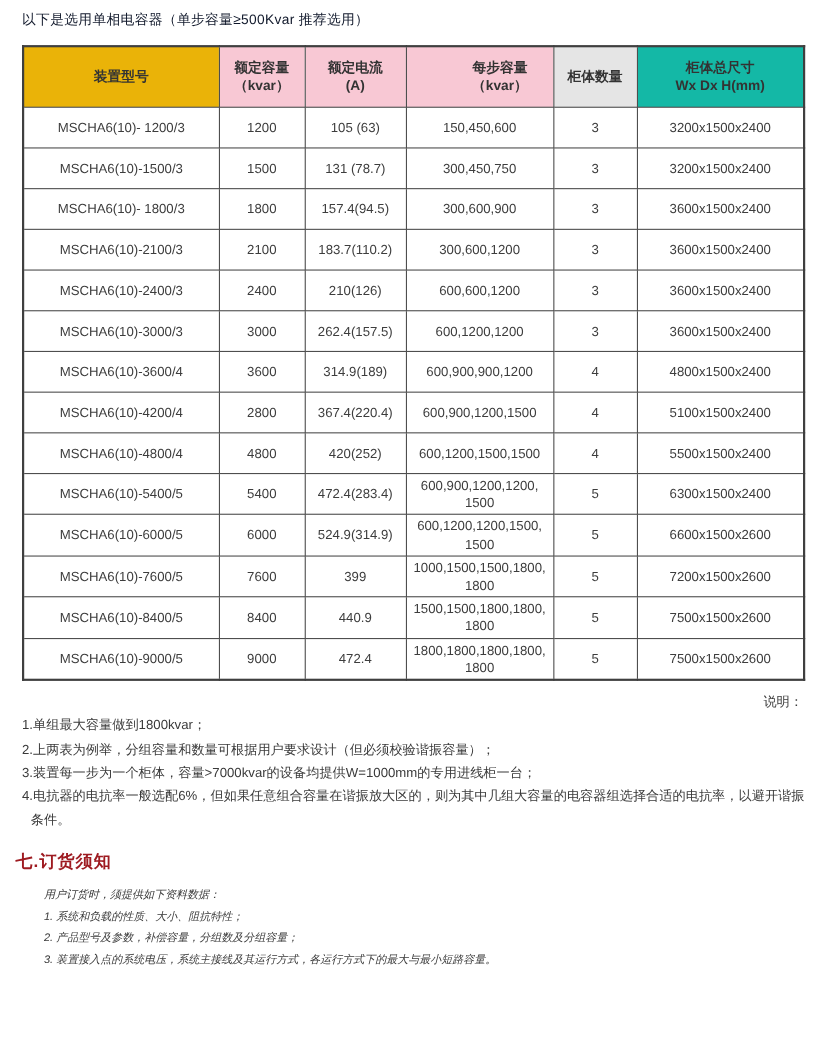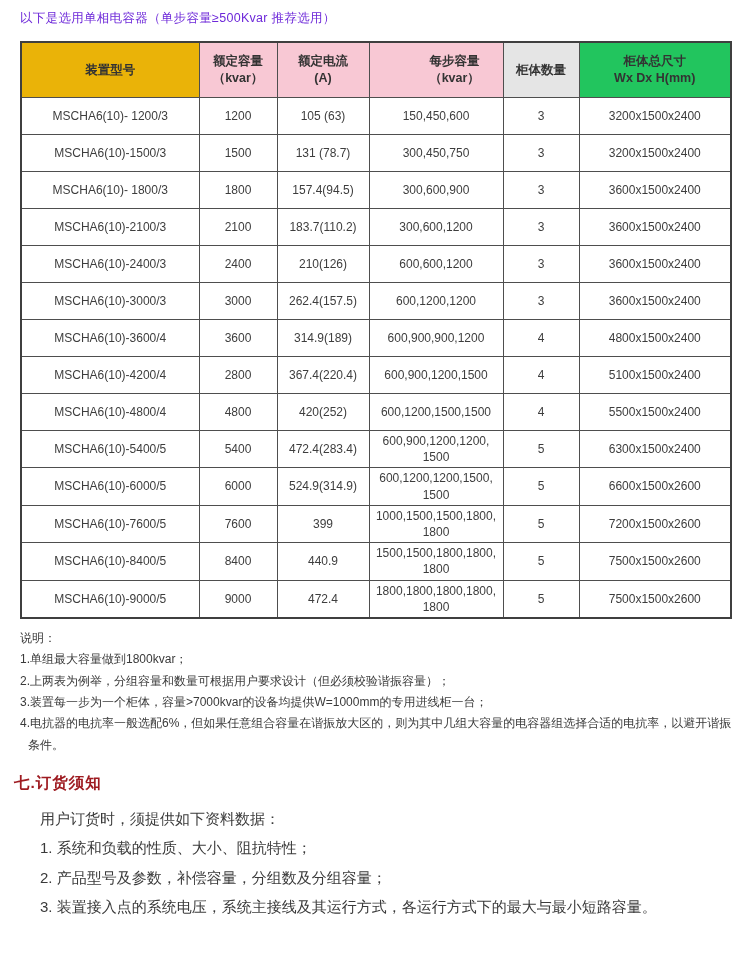--- a/index.html
+++ b/index.html
@@ -7,21 +7,21 @@
     width:750px;height:954px;
     font-family:"Liberation Sans","DejaVu Sans",sans-serif;
     color:#3c3c3c;
     position:relative;
     overflow:hidden;
   }
   .page{padding:10px 20px 0 20px;box-sizing:border-box;}
   .intro{
     margin:0 0 14px 0;
     font-size:12.5px;
-    color:#6d28d9;
+    color:#0f172a;
     letter-spacing:0.3px;
   }
   table.spec-table{
     border-collapse:collapse;
     table-layout:fixed;
     width:710px;
     border:2px solid #3f3f3f;
   }
   table.spec-table th,
   table.spec-table td{
@@ -42,37 +42,38 @@
     font-size:12.5px;
     color:#333333;
   }
   table.spec-table td{height:32px;}
   .notes{
     margin-top:9px;
     font-size:12px;
     line-height:1.78;
     color:#3a3a3a;
   }
-  .notes .notes-title{margin:0;}
+  .notes .notes-title{margin:0;text-align:right;}
   .note-line{
     padding-left:8px;
     text-indent:-8px;
     width:706px;
   }
   .ordering-heading{
     margin:17px 0 10px -6px;
     font-size:15.5px;
     font-weight:bold;
     letter-spacing:1px;
   }
   .ordering-body{
     margin-left:20px;
-    font-size:15px;
+    font-size:10px;
     line-height:1.95;
     color:#3a3a3a;
+    font-style:italic;
   }
   .ordering-body p{margin:0;}
 </style>
 </head>
 <body>
 
 <div class="page">
 
   <p class="intro">以下是选用单相电容器（单步容量≥500Kvar 推荐选用）</p>
 
@@ -88,21 +89,21 @@
     <thead>
       <tr>
           <th style="background: #eab308;">装置型号</th>
           <th style="background: rgb(248, 200, 212);">额定容量
 （kvar）</th>
           <th style="background: rgb(248, 200, 212); margin-left: 32px;">额定电流
 (A)</th>
           <th style="background: rgb(248, 200, 212); padding-left: 40px;">每步容量
 （kvar）</th>
           <th style="background: #e5e5e5;">柜体数量</th>
-          <th style="background: #22c55e;">柜体总尺寸
+          <th style="background: #14b8a6;">柜体总尺寸
 Wx Dx H(mm)</th>
         </tr>
     </thead>
     <tbody>
         <tr>
           <td>MSCHA6(10)- 1200/3</td>
           <td>1200</td>
           <td>105 (63)</td>
           <td>150,450,600</td>
           <td>3</td>

